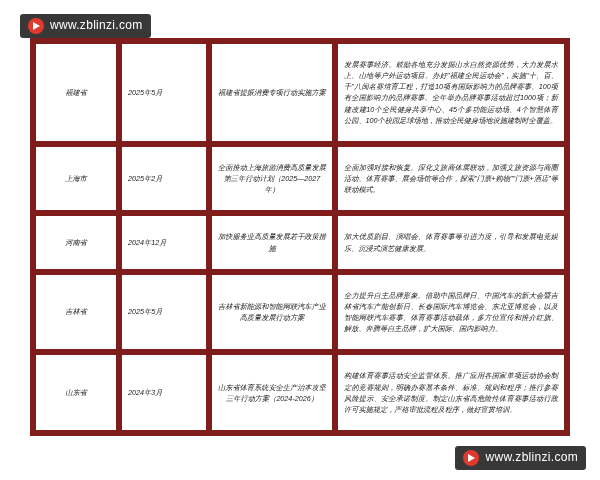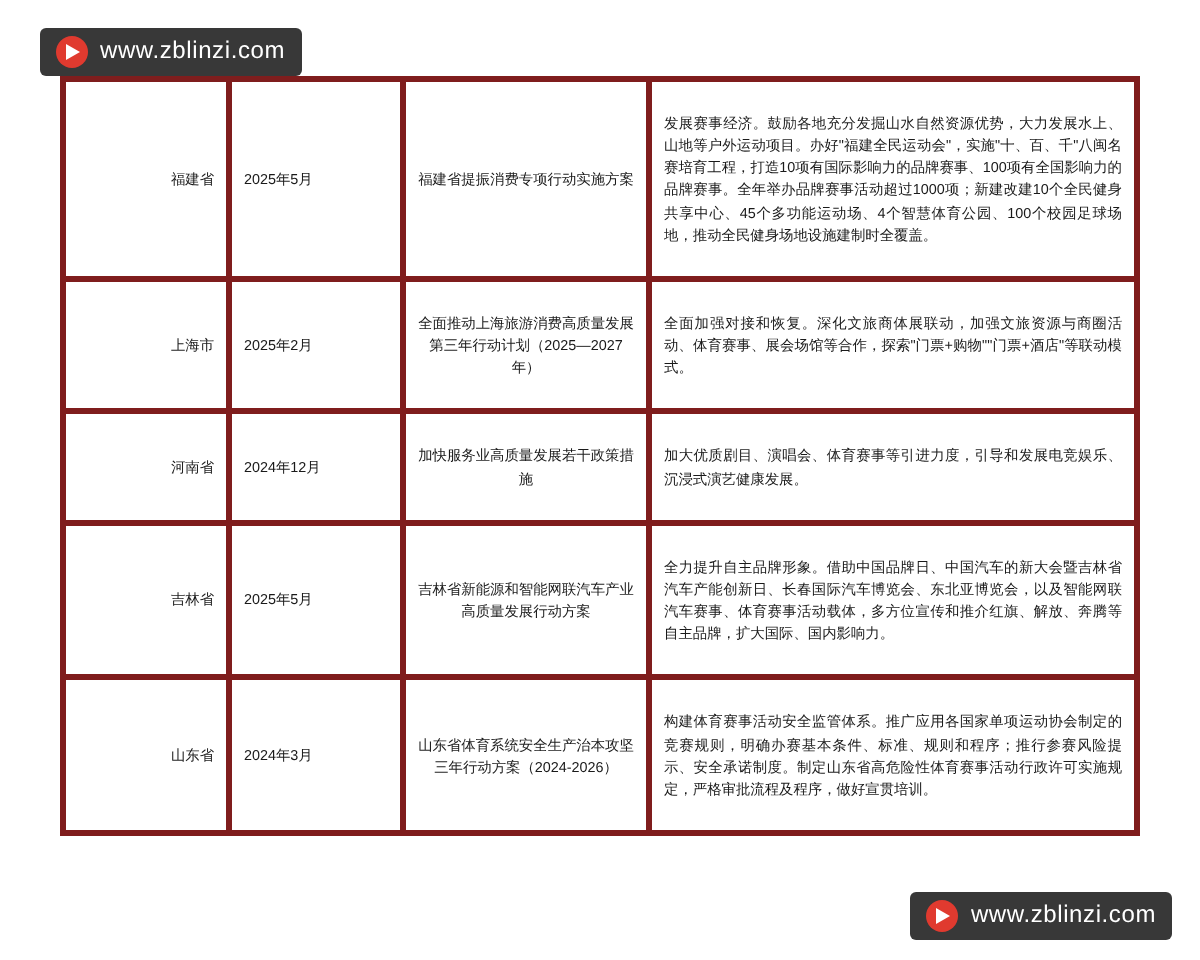--- a/index.html
+++ b/index.html
@@ -61,30 +61,31 @@
     top: 38px;
     width: 540px;
   }
   table.policy-table {
     border-collapse: collapse;
     width: 100%;
     table-layout: fixed;
     background: #ffffff;
   }
   table.policy-table td {
-    border: 3px solid #7f1d1d;
+    border: 6px solid #7f1d1d;
     vertical-align: middle;
     padding: 15px 6px;
     font-size: 7.2px;
     line-height: 1.55;
     color: #1a1a1a;
+    font-style: italic;
   }
   td.col-region {
     width: 68px;
-    text-align: right;
+    text-align: center;
     font-size: 8px;
   }
   td.col-date {
     width: 72px;
     text-align: left;
     font-size: 8px;
   }
   td.col-policy {
     width: 108px;
     text-align: center;

